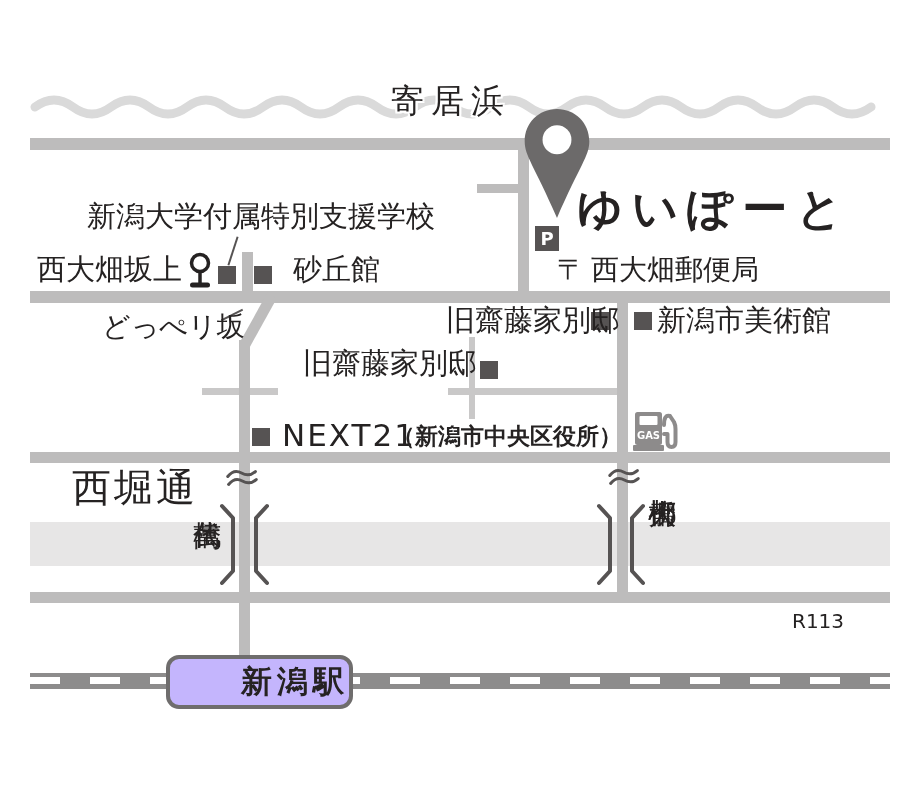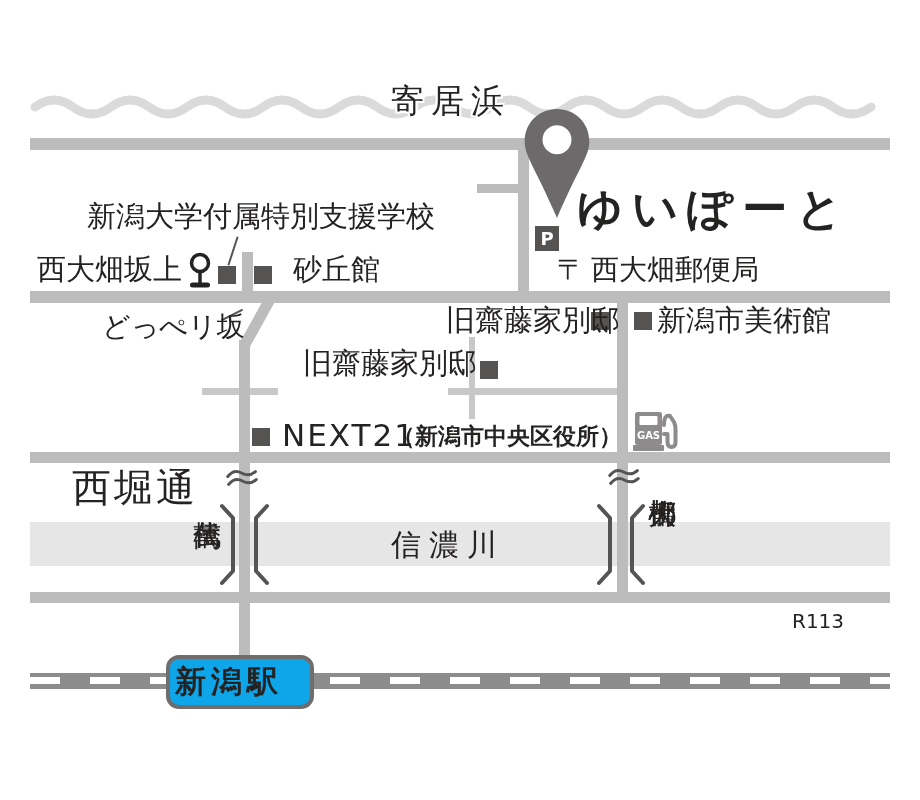--- a/index.html
+++ b/index.html
@@ -22,22 +22,22 @@
   .halo{text-shadow:-2px 0 0 #fff,2px 0 0 #fff,0 -2px 0 #fff,0 2px 0 #fff,
         -2px -2px 0 #fff,2px 2px 0 #fff,2px -2px 0 #fff,-2px 2px 0 #fff;}
   .vert{writing-mode:vertical-rl;text-orientation:upright;}
   
   .sq{position:absolute;width:18px;height:18px;background:#565353;z-index:5;}
   
   .pbadge{position:absolute;width:24px;height:25px;background:#565353;color:#fff;
     display:flex;align-items:center;justify-content:center;
     font-weight:bold;font-size:18px;z-index:6;}
   
-  .station{position:absolute;background:#0ea5e9;border:4px solid #6f6d6d;border-radius:13px;
-    display:flex;align-items:center;justify-content:flex-start;z-index:4;}
+  .station{position:absolute;background:#c4b5fd;border:4px solid #6f6d6d;border-radius:13px;
+    display:flex;align-items:center;justify-content:flex-end;z-index:4;padding-left:39px;}
   .station span{font-size:31px;letter-spacing:5px;font-weight:bold;text-indent:5px;}
   
   .leader{position:absolute;background:#565353;z-index:5;}
   svg{position:absolute;overflow:visible;}
 </style>
 </head>
 <body>
 
 <div class="map">
 
@@ -56,21 +56,20 @@
   <div class="road-thin" style="left:448px;top:388px;width:180px;height:7px;"></div>
   <div class="road-thin" style="left:469px;top:337px;width:6px;height:82px;"></div>
 
   <div class="road" style="left:518px;top:148px;width:11px;height:155px;"></div>
   <div class="road" style="left:242px;top:252px;width:11px;height:41px;"></div>
   <div class="road" style="left:253px;top:292px;width:11px;height:56px;transform:rotate(29deg);"></div>
   <div class="road" style="left:239px;top:340px;width:11px;height:317px;"></div>
   <div class="road" style="left:617px;top:302px;width:11px;height:301px;"></div>
 
   <div class="river" style="left:30px;top:522px;width:860px;height:44px;"></div>
-  <div class="lbl" style="left:391px;top:528px;font-size:30px;letter-spacing:8px;z-index:3;">信濃川</div>
 
   <svg style="left:221px;top:504px;z-index:3;" width="14" height="81" viewBox="0 0 14 81">
     <path d="M1 2 L12 14 L12 67 L1 79" fill="none" stroke="#565353" stroke-width="4" stroke-linejoin="round" stroke-linecap="round"></path>
   </svg>
   <svg style="left:254px;top:504px;z-index:3;" width="14" height="81" viewBox="0 0 14 81">
     <path d="M13 2 L2 14 L2 67 L13 79" fill="none" stroke="#565353" stroke-width="4" stroke-linejoin="round" stroke-linecap="round"></path>
   </svg>
 
   <svg style="left:598px;top:504px;z-index:3;" width="14" height="81" viewBox="0 0 14 81">
     <path d="M1 2 L12 14 L12 67 L1 79" fill="none" stroke="#565353" stroke-width="4" stroke-linejoin="round" stroke-linecap="round"></path>

